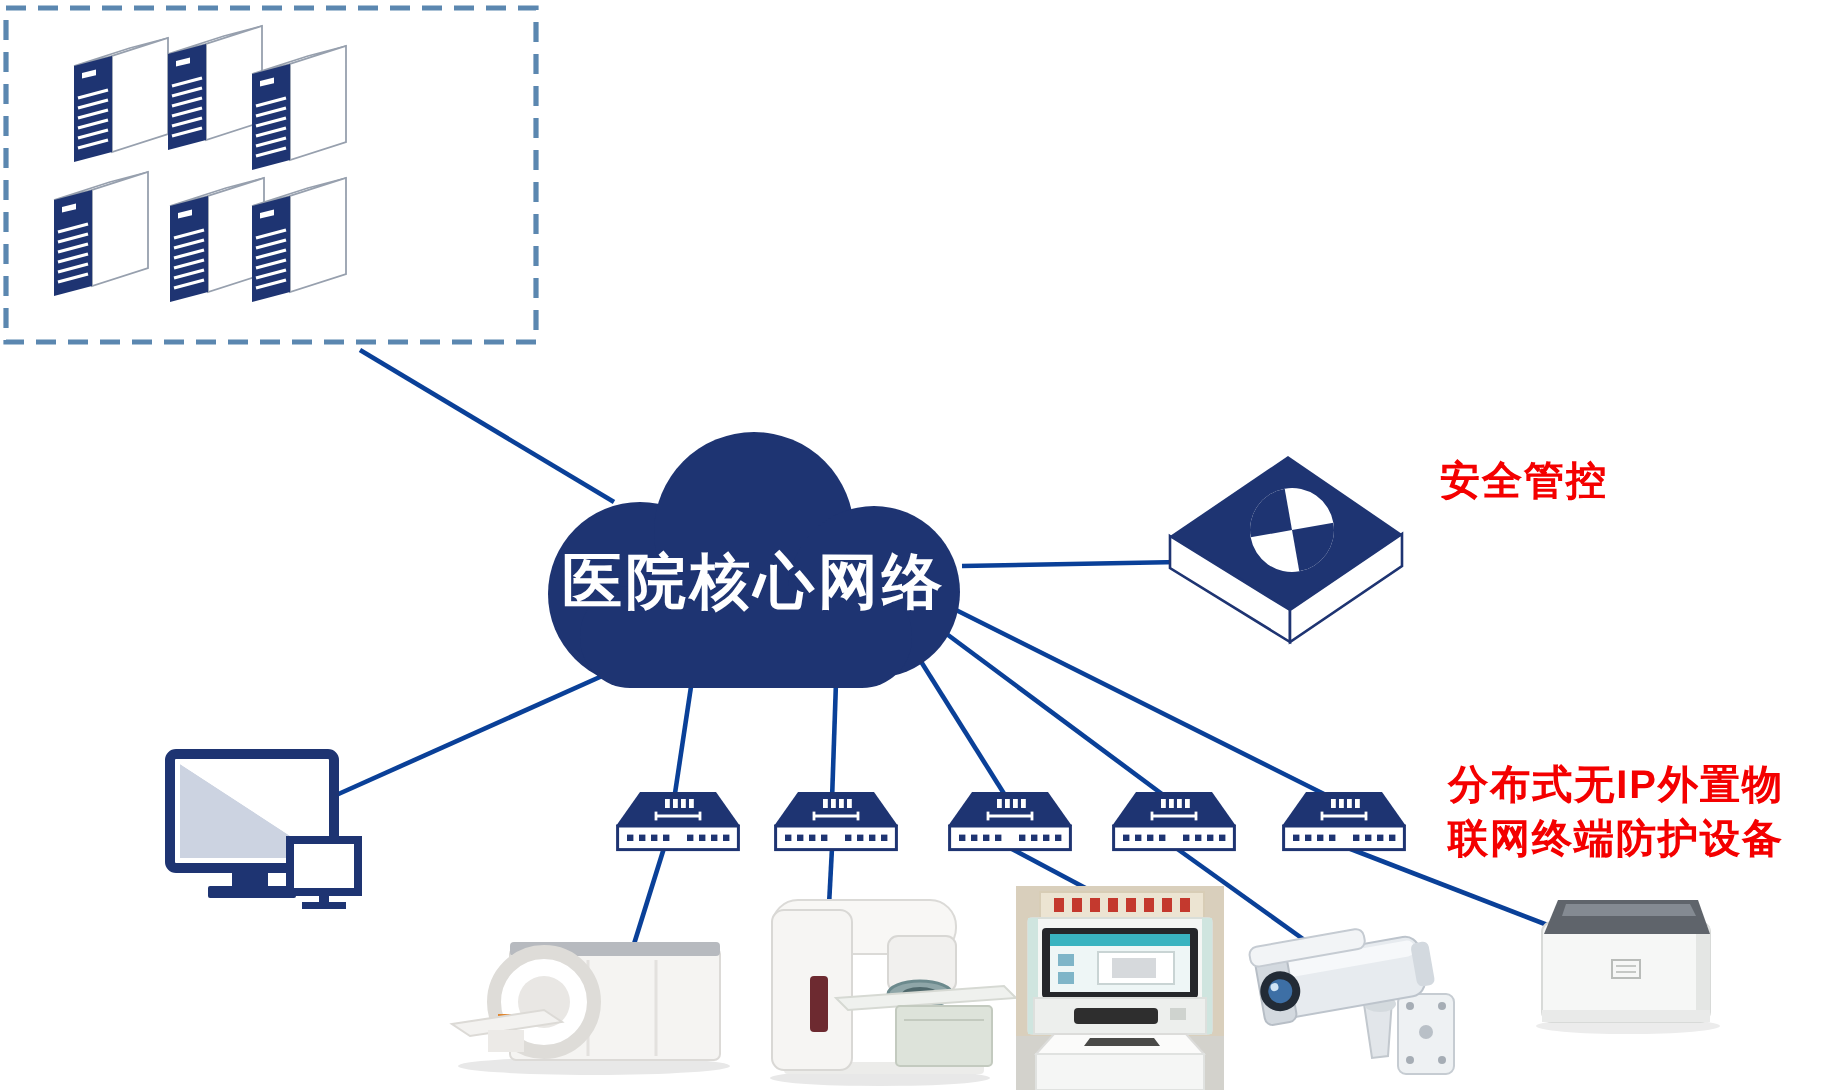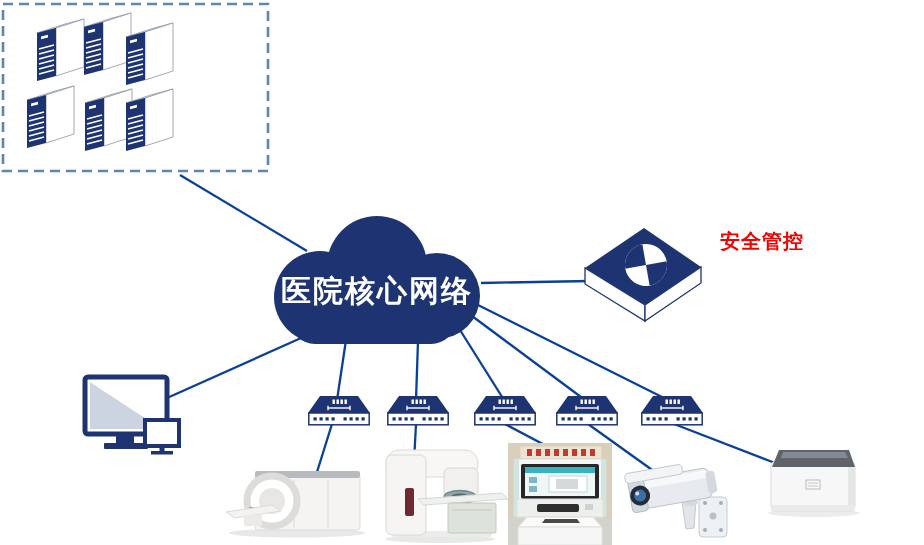--- a/index.html
+++ b/index.html
@@ -228,14 +228,18 @@
     <rect x="806" y="480" width="14" height="9" fill="none" stroke="#b9bcb9"></rect>
     <line x1="808" y1="483" x2="818" y2="483" stroke="#c5c8c5"></line>
     <line x1="808" y1="486" x2="818" y2="486" stroke="#c5c8c5"></line>
     <rect x="771" y="505" width="84" height="6" fill="#e9eae9"></rect>
   </g>
 </svg>
 
   <div class="red-label" id="security-label">
     <span>安全管控</span>
   </div>
+  <div class="red-label" id="protection-label">
+    <span>分布式无IP外置物</span>
+    <span>联网终端防护设备</span>
+  </div>
 
 </div>
 
 </body></html>

